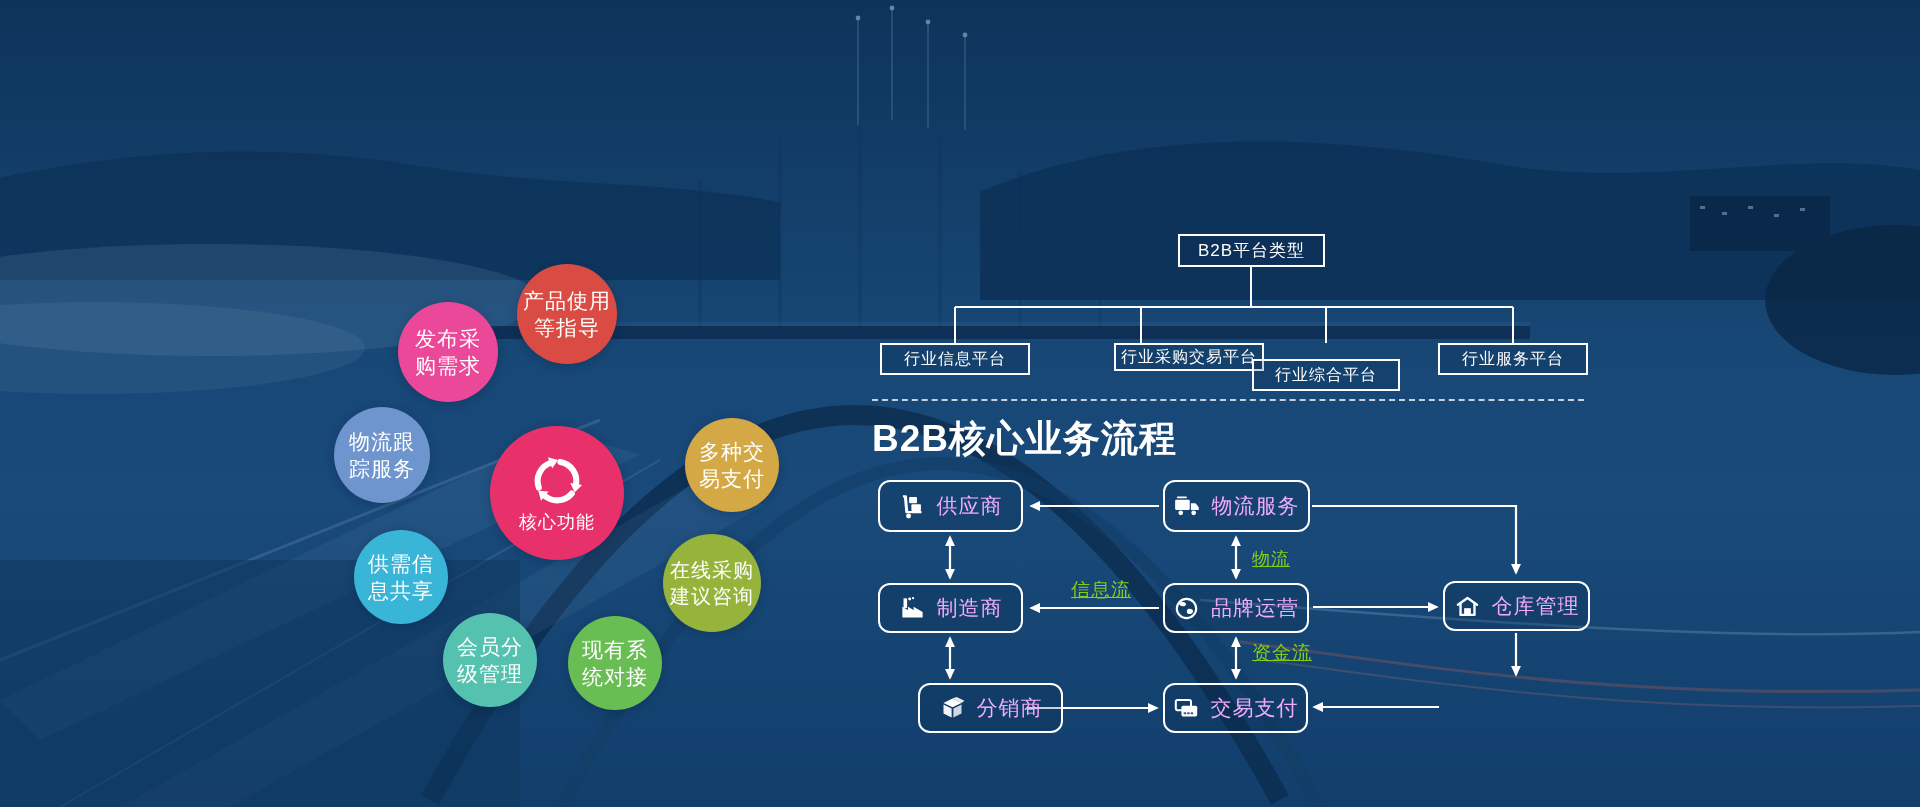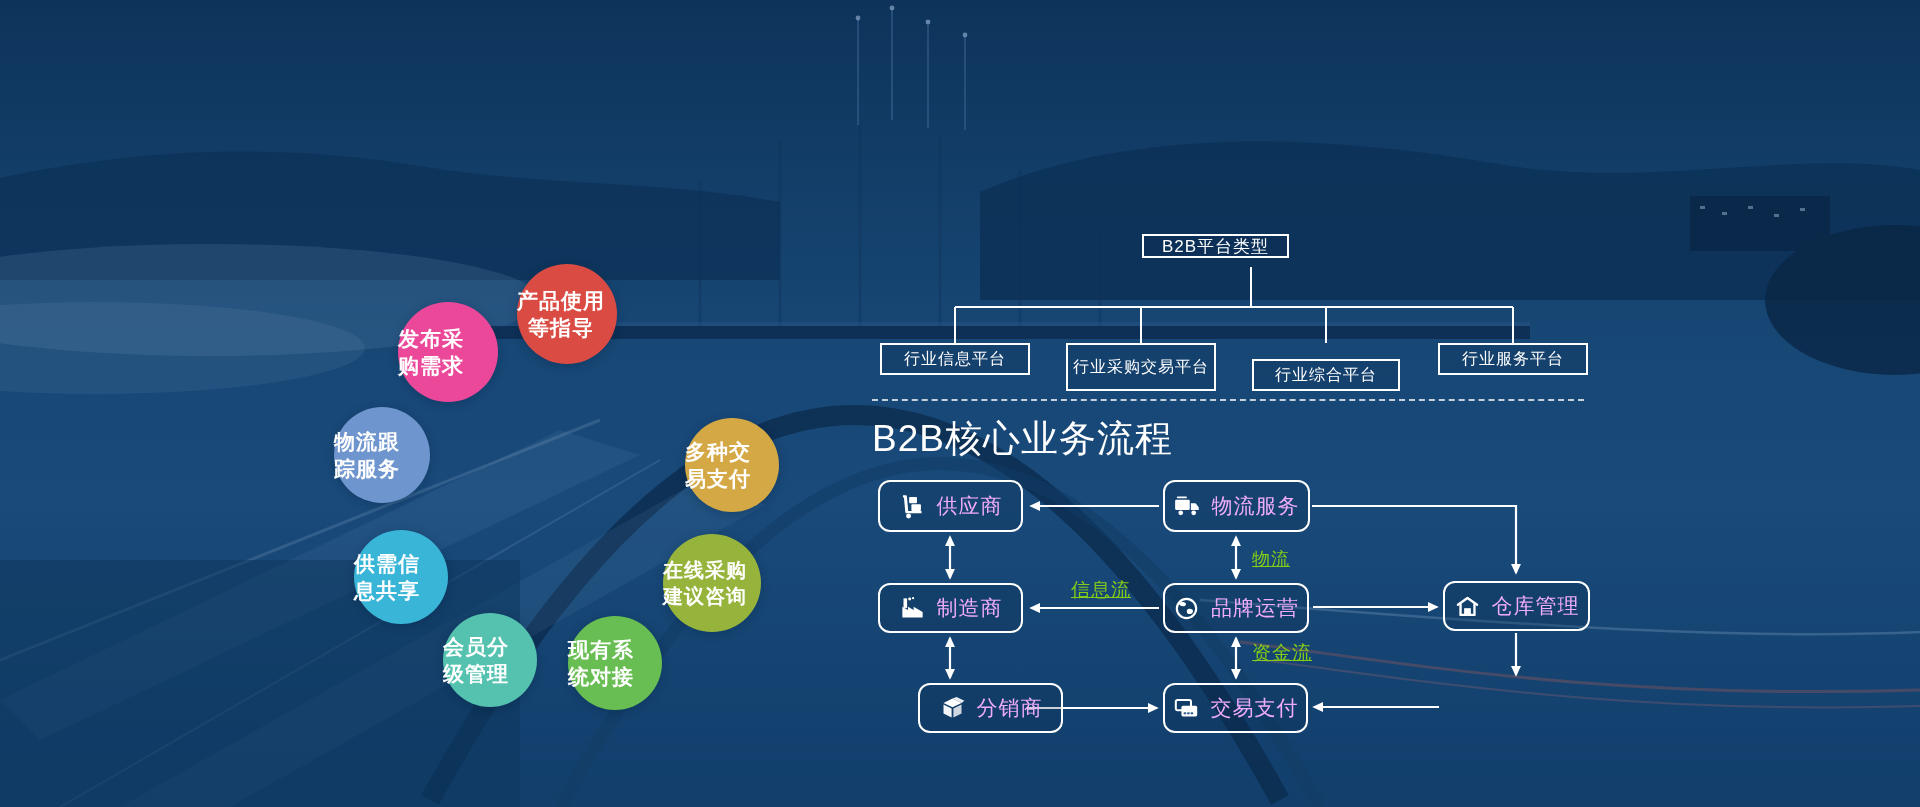--- a/index.html
+++ b/index.html
@@ -7,25 +7,24 @@
     position:relative;width:1920px;height:807px;overflow:hidden;
     font-family:"Liberation Sans","DejaVu Sans",sans-serif;
     color:#fff;
   }
   .bg{position:absolute;inset:0;z-index:0;}
   .bg svg{display:block;width:100%;height:100%;}
 
   
   .bubble{
     position:absolute;z-index:2;border-radius:50%;
-    display:flex;align-items:center;justify-content:flex-start;
+    display:flex;align-items:center;justify-content:center;
     text-align:center;color:#fff;
     font-size:21px;line-height:1.3;letter-spacing:1px;
     box-shadow:0 2px 10px rgba(5,25,50,.25);
-    font-weight:bold;
   }
   .bubble .txt span{display:block;}
   .center-inner{display:flex;flex-direction:column;align-items:center;justify-content:center;}
   .center-label{font-size:18px;margin-top:1px;letter-spacing:1px;}
   .icon-slot{display:inline-block;width:27px;height:27px;flex:0 0 auto;}
   .icon-slot svg{width:100%;height:100%;display:block;}
   .icon-slot.big{width:58px;height:58px;}
 
   
   .pbox{
@@ -37,21 +36,21 @@
   .pbox.root{font-size:17px;}
   .connectors{position:absolute;inset:0;z-index:1;pointer-events:none;}
 
   .dashed-sep{
     position:absolute;z-index:2;left:872px;top:399px;width:712px;height:0;
     border-top:2px dashed rgba(255,255,255,.75);
   }
 
   .section-title{
     position:absolute;z-index:2;left:872px;top:414px;margin:0;
-    font-size:37px;font-weight:normal;color:#fff;letter-spacing:1px;
+    font-size:37px;font-weight:bold;color:#fff;letter-spacing:1px;
   }
 
   
   .node{
     position:absolute;z-index:2;border:2px solid #fff;border-radius:12px;
     background:rgba(10,40,75,.22);box-sizing:border-box;
     display:flex;align-items:center;justify-content:center;gap:11px;
     font-size:21px;color:#f0abfc;letter-spacing:1px;
   }
   .edge-label{position:absolute;z-index:2;font-size:19px;color:#84cc16;letter-spacing:1px;text-decoration:underline;}
@@ -182,20 +181,39 @@
     </div>
   </div>
 
   <div class="bubble" style="left: 568px; top: 616px; width: 94px; height: 94px; background: rgb(104, 190, 82);">
     <div class="txt">
       <span>现有系</span>
       <span>统对接</span>
     </div>
   </div>
 
+  <div class="bubble" style="left: 490px; top: 426px; width: 134px; height: 134px; background: rgb(232, 49, 106);">
+    <div class="center-inner">
+      <span class="icon-slot big">
+          <svg viewBox="0 0 48 48">
+            <g fill="none" stroke="#fff" stroke-width="5" stroke-linecap="round">
+              <path d="M26.8 8.2 A16 16 0 0 1 39.8 26.5"></path>
+              <path d="M26.8 8.2 A16 16 0 0 1 39.8 26.5" transform="rotate(120 24 24)"></path>
+              <path d="M26.8 8.2 A16 16 0 0 1 39.8 26.5" transform="rotate(240 24 24)"></path>
+            </g>
+            <g fill="#fff">
+              <polygon points="38.7,33.4 44.8,27.3 34.9,25.7"></polygon>
+              <polygon points="38.7,33.4 44.8,27.3 34.9,25.7" transform="rotate(120 24 24)"></polygon>
+              <polygon points="38.7,33.4 44.8,27.3 34.9,25.7" transform="rotate(240 24 24)"></polygon>
+            </g>
+          </svg>
+        </span>
+      <span class="center-label">核心功能</span>
+    </div>
+  </div>
 
   <svg class="connectors" viewBox="0 0 1920 807">
     <defs>
       <marker id="arw" markerWidth="5" markerHeight="4.6" refX="4.2" refY="2.3" orient="auto-start-reverse">
         <path d="M0 0 L5 2.3 L0 4.6 Z" fill="#fff"></path>
       </marker>
     </defs>
     <g stroke="#fff" stroke-width="2" fill="none">
 
       <path d="M1251 267 V307"></path>
@@ -224,27 +242,27 @@
       <path d="M1236 638 V678" marker-start="url(#arw)" marker-end="url(#arw)"></path>
 
       <path d="M1027 708 L1157 708" marker-end="url(#arw)"></path>
 
       <path d="M1439 707 L1314 707" marker-end="url(#arw)"></path>
 
       <path d="M1516 633 V675" marker-end="url(#arw)"></path>
     </g>
   </svg>
 
-  <div class="pbox root" style="left:1142px;top:234px;width:147px;height:24px">
+  <div class="pbox root" style="left:1178px;top:234px;width:147px;height:33px">
     <span>B2B平台类型</span>
   </div>
   <div class="pbox" style="left:880px;top:343px;width:150px;height:32px">
     <span>行业信息平台</span>
   </div>
-  <div class="pbox" style="left:1066px;top:343px;width:150px;height:48px">
+  <div class="pbox" style="left:1114px;top:343px;width:150px;height:28px">
     <span>行业采购交易平台</span>
   </div>
   <div class="pbox" style="left:1252px;top:359px;width:148px;height:32px">
     <span>行业综合平台</span>
   </div>
   <div class="pbox" style="left:1438px;top:343px;width:150px;height:32px">
     <span>行业服务平台</span>
   </div>
 
   <div class="dashed-sep"></div>

